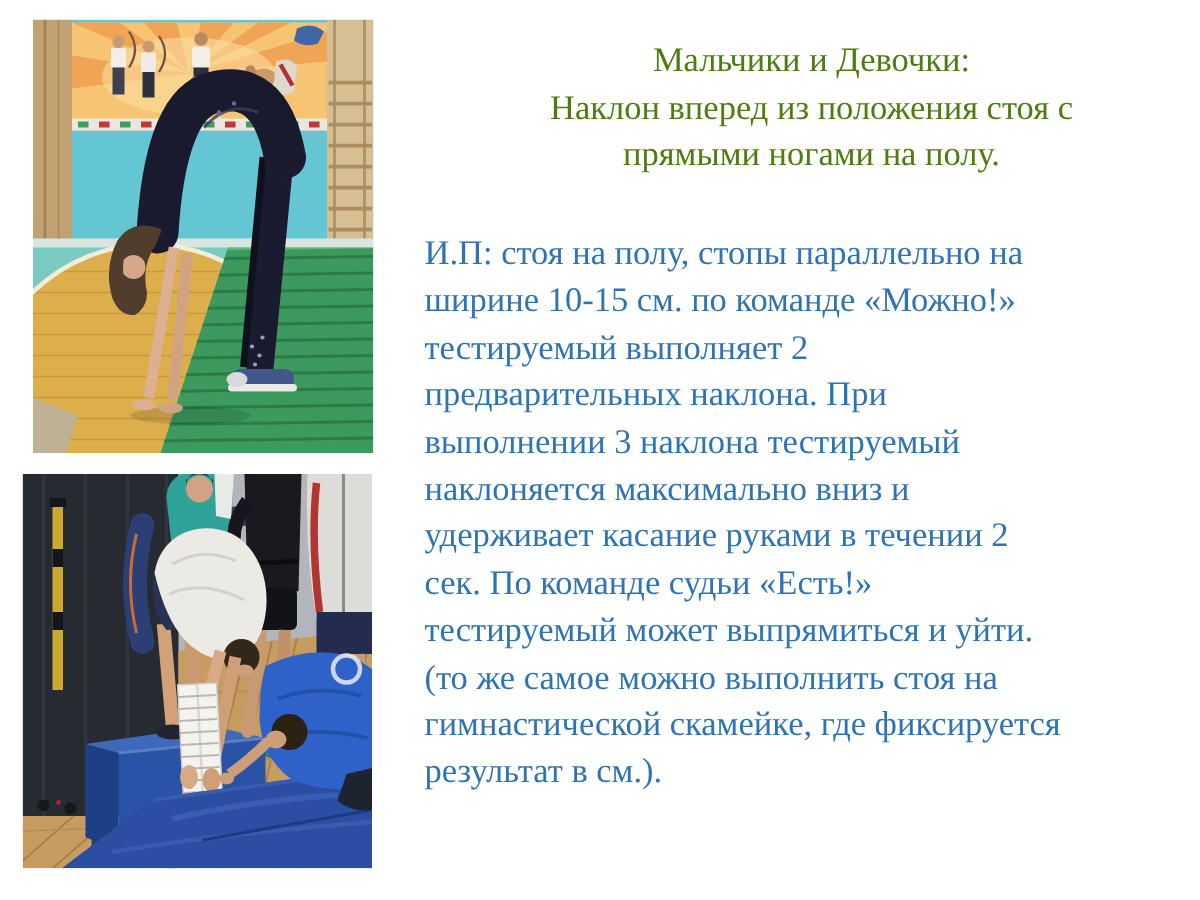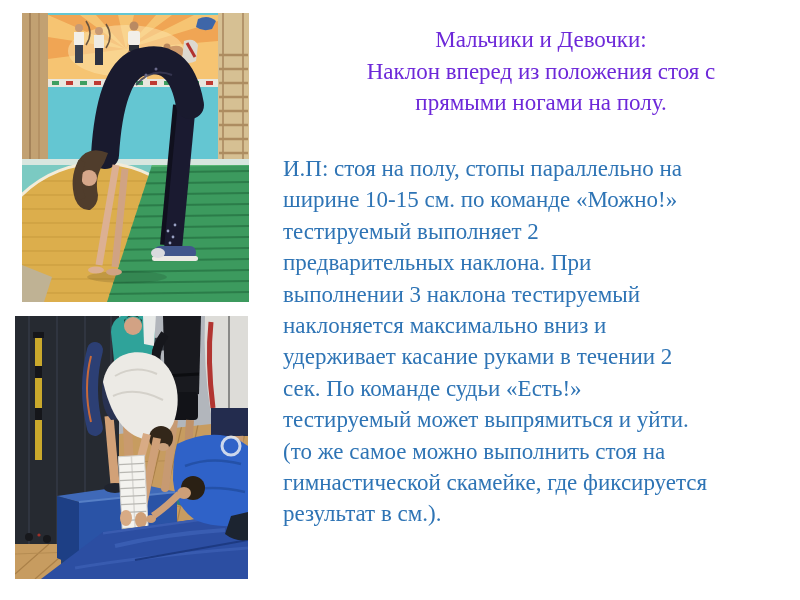--- a/index.html
+++ b/index.html
@@ -6,21 +6,21 @@
   .slide{
     position:relative;width:800px;height:600px;background:#ffffff;
     overflow:hidden;font-family:"Liberation Serif", serif;
   }
   .photo{position:absolute;overflow:hidden;}
   .photo svg{display:block;width:100%;height:100%;}
   .photo-top{left:22px;top:13px;width:227px;height:289px;}
   .photo-bottom{left:15px;top:316px;width:233px;height:263px;}
   .slide-title{
     position:absolute;left:285px;top:24px;width:512px;
-    color:#6d28d9;font-size:23px;line-height:31.5px;
+    color:#4d7c0f;font-size:23px;line-height:31.5px;
     text-align:center;white-space:pre-line;
   }
   .slide-body{
     position:absolute;left:283px;top:153px;width:535px;
     color:#2e74b5;font-size:23px;line-height:31.4px;
     text-align:left;white-space:pre-line;
   }
 </style>
 </head>
 <body>

